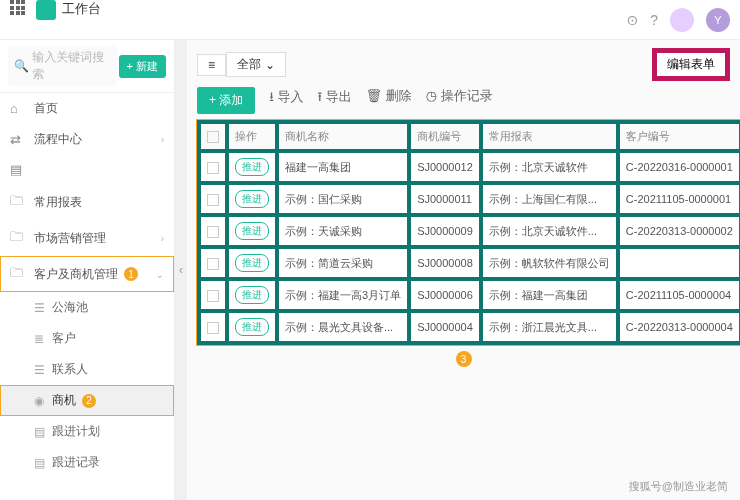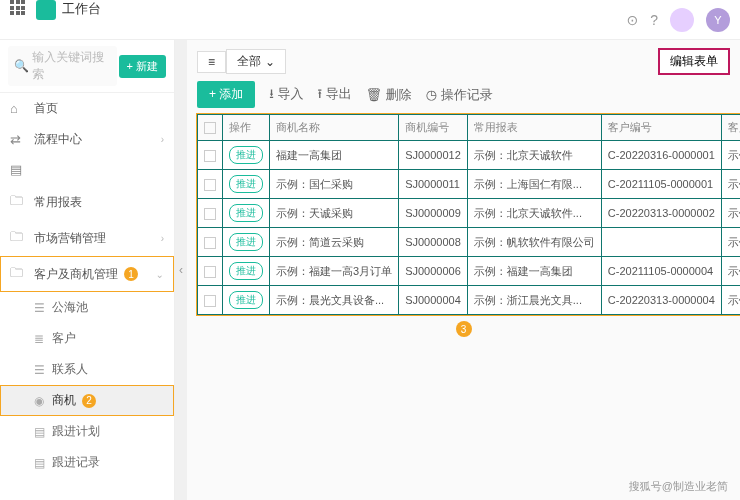--- a/index.html
+++ b/index.html
@@ -25,26 +25,26 @@
 .nav-item .chev{margin-left:auto;color:#bbb;font-size:10px}
 .sub-item{padding-left:34px;color:#666}
 .sub-item .dot{width:12px;margin-right:6px;color:#aaa}
 .sub-active{background:#f0f0f0;color:#333}
 .hl-orange{outline:1px solid #f5a623;outline-offset:-1px}
 .badge{width:14px;height:14px;border-radius:50%;background:#f5a623;color:#fff;font-size:10px;display:inline-flex;align-items:center;justify-content:center;margin-left:6px}
 .content{flex:1;background:#fafafa;padding:8px 10px;overflow:auto}
 .collapse-bar{width:12px;background:#f0f0f0;display:flex;align-items:center;justify-content:center;color:#999;cursor:pointer}
 .filter-row{display:flex;align-items:center;margin-bottom:6px}
 .filter-btn{background:#fff;border:1px solid #ddd;padding:3px 10px;font-size:12px;cursor:pointer;display:flex;align-items:center;gap:4px}
-.edit-form{margin-left:auto;border:2px solid #be185d;background:#fff;padding:3px 10px;font-size:12px;cursor:pointer}
-.toolbar{display:flex;align-items:center;gap:14px;margin-bottom:6px}
+.edit-form{margin-left:auto;border:5px solid #be185d;background:#fff;padding:3px 10px;font-size:12px;cursor:pointer}
+.toolbar{display:flex;align-items:flex-start;gap:14px;margin-bottom:6px}
 .btn-add{background:#1abc9c;color:#fff;border:none;padding:5px 12px;font-size:12px;border-radius:2px;cursor:pointer}
 .tb-link{color:#666;cursor:pointer;font-size:13px;display:flex;align-items:center;gap:3px}
 .table{width:100%;border-collapse:collapse;background:#fff;outline:1px solid #f5a623}
-.table th,.table td{border:1px solid #0f766e;padding:5px 6px;text-align:left;font-size:11px;color:#555;white-space:nowrap;overflow:hidden;text-overflow:ellipsis}
+.table th,.table td{border:4px solid #0f766e;padding:5px 6px;text-align:left;font-size:11px;color:#555;white-space:nowrap;overflow:hidden;text-overflow:ellipsis}
 .table th{background:#fafafa;color:#888;font-weight:400}
 .col-chk{width:24px}
 .col-op{width:46px}
 .col-name{width:95px}
 .col-code{width:72px}
 .col-cust{width:95px}
 .col-custcode{width:120px}
 .col-contact{width:70px}
 .chk{width:12px;height:12px;border:1px solid #ccc;display:inline-block;vertical-align:middle}
 .op-btn{border:1px solid #1abc9c;color:#1abc9c;background:#fff;padding:1px 6px;font-size:10px;border-radius:8px;cursor:pointer}

